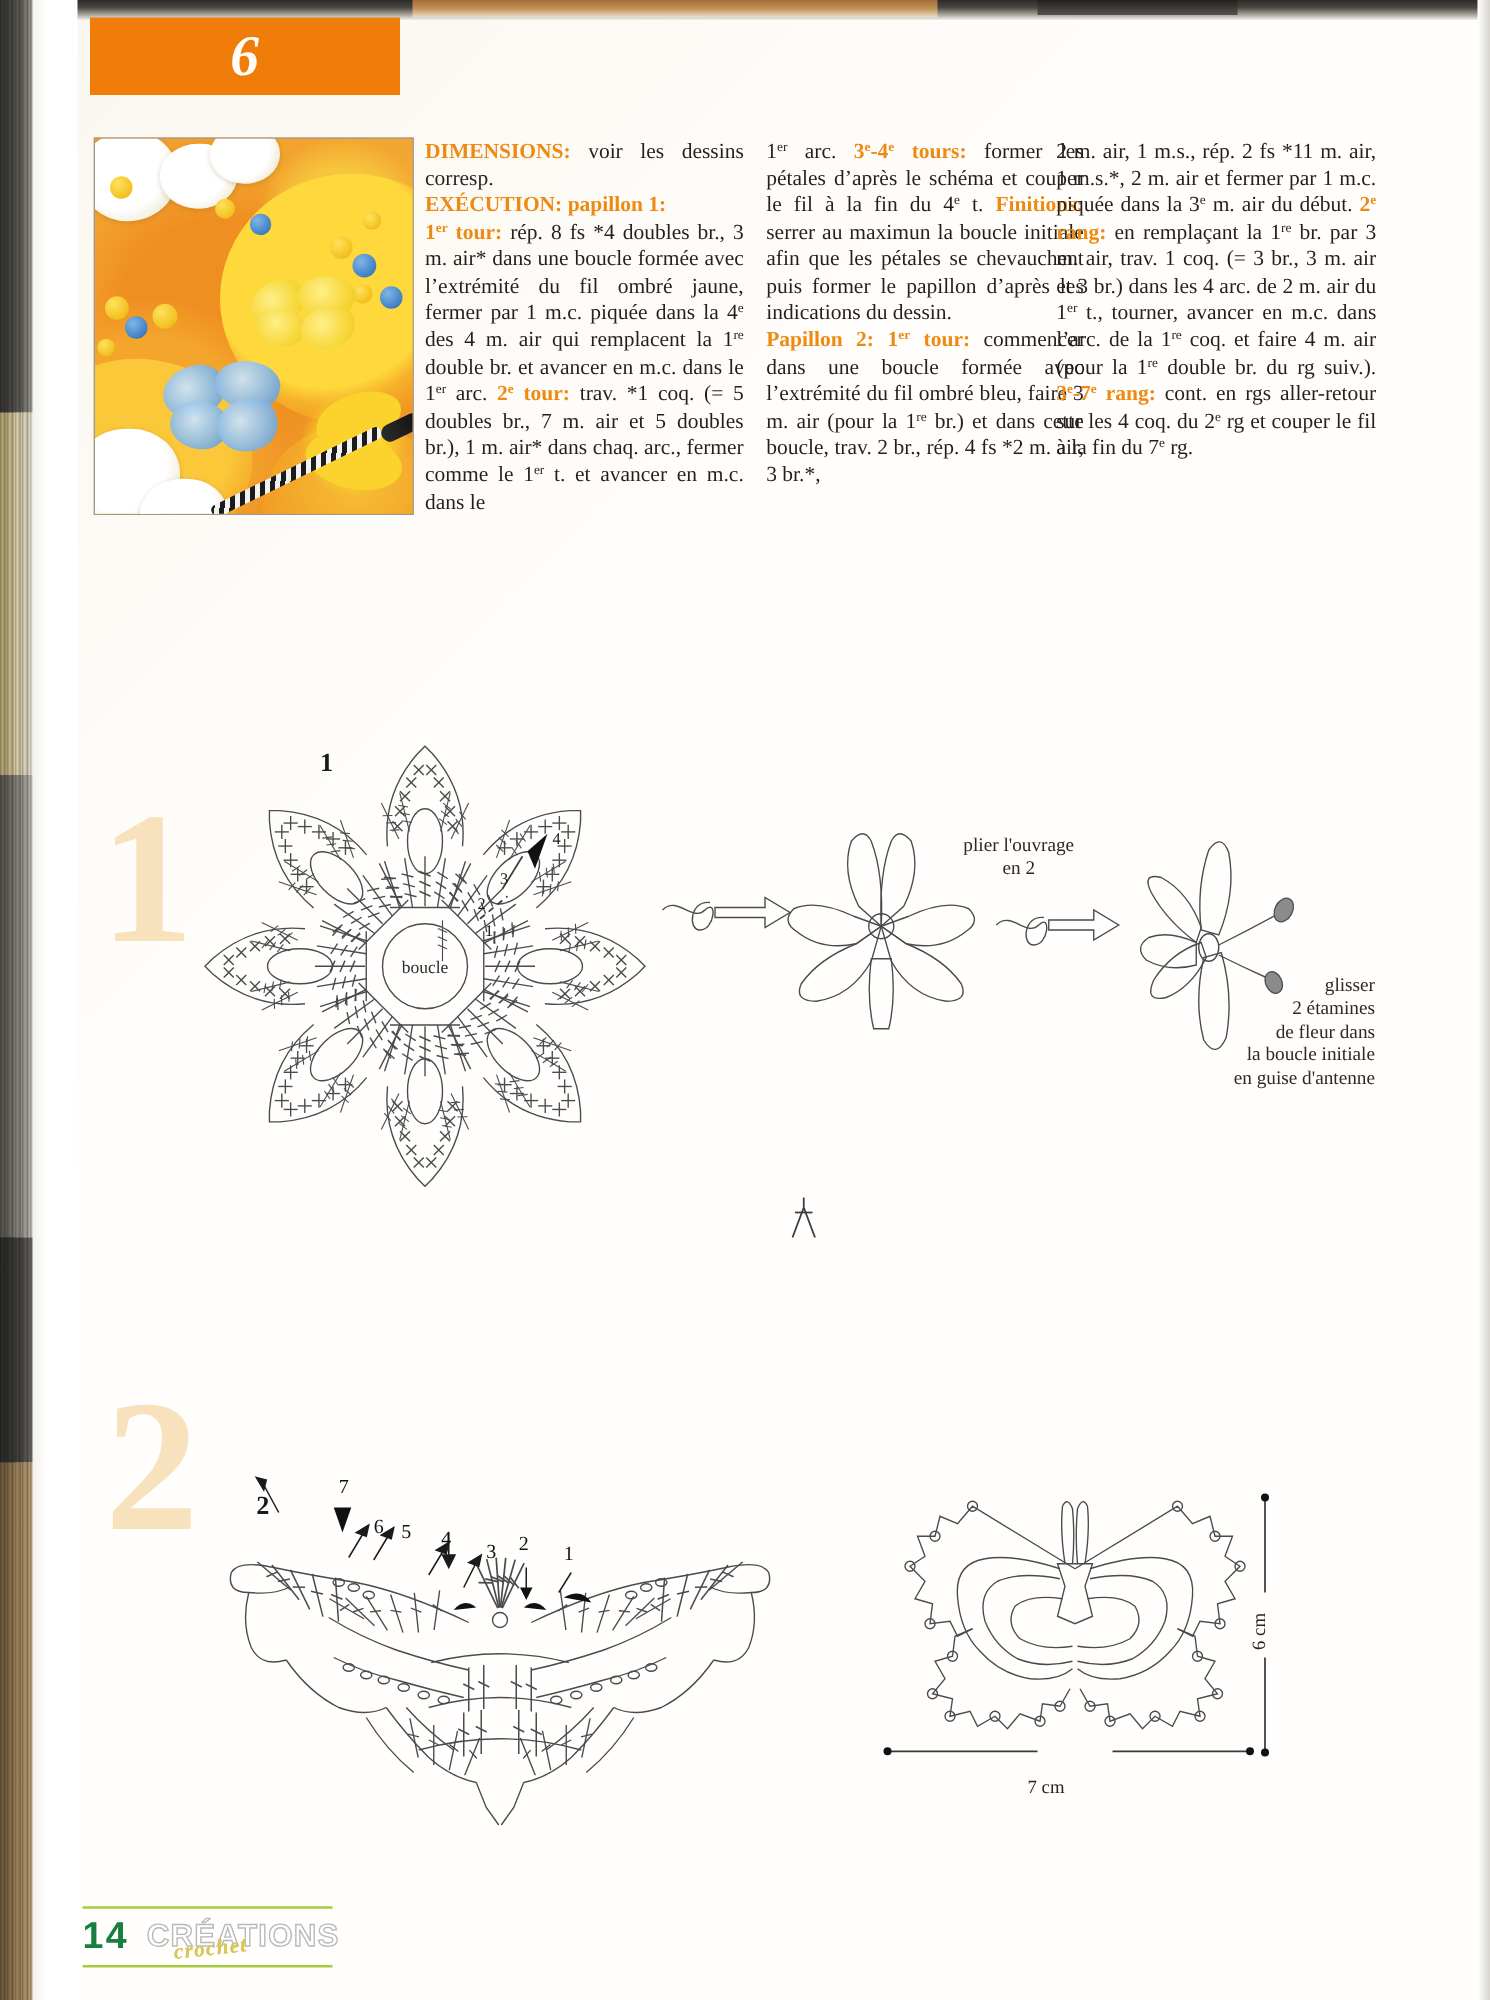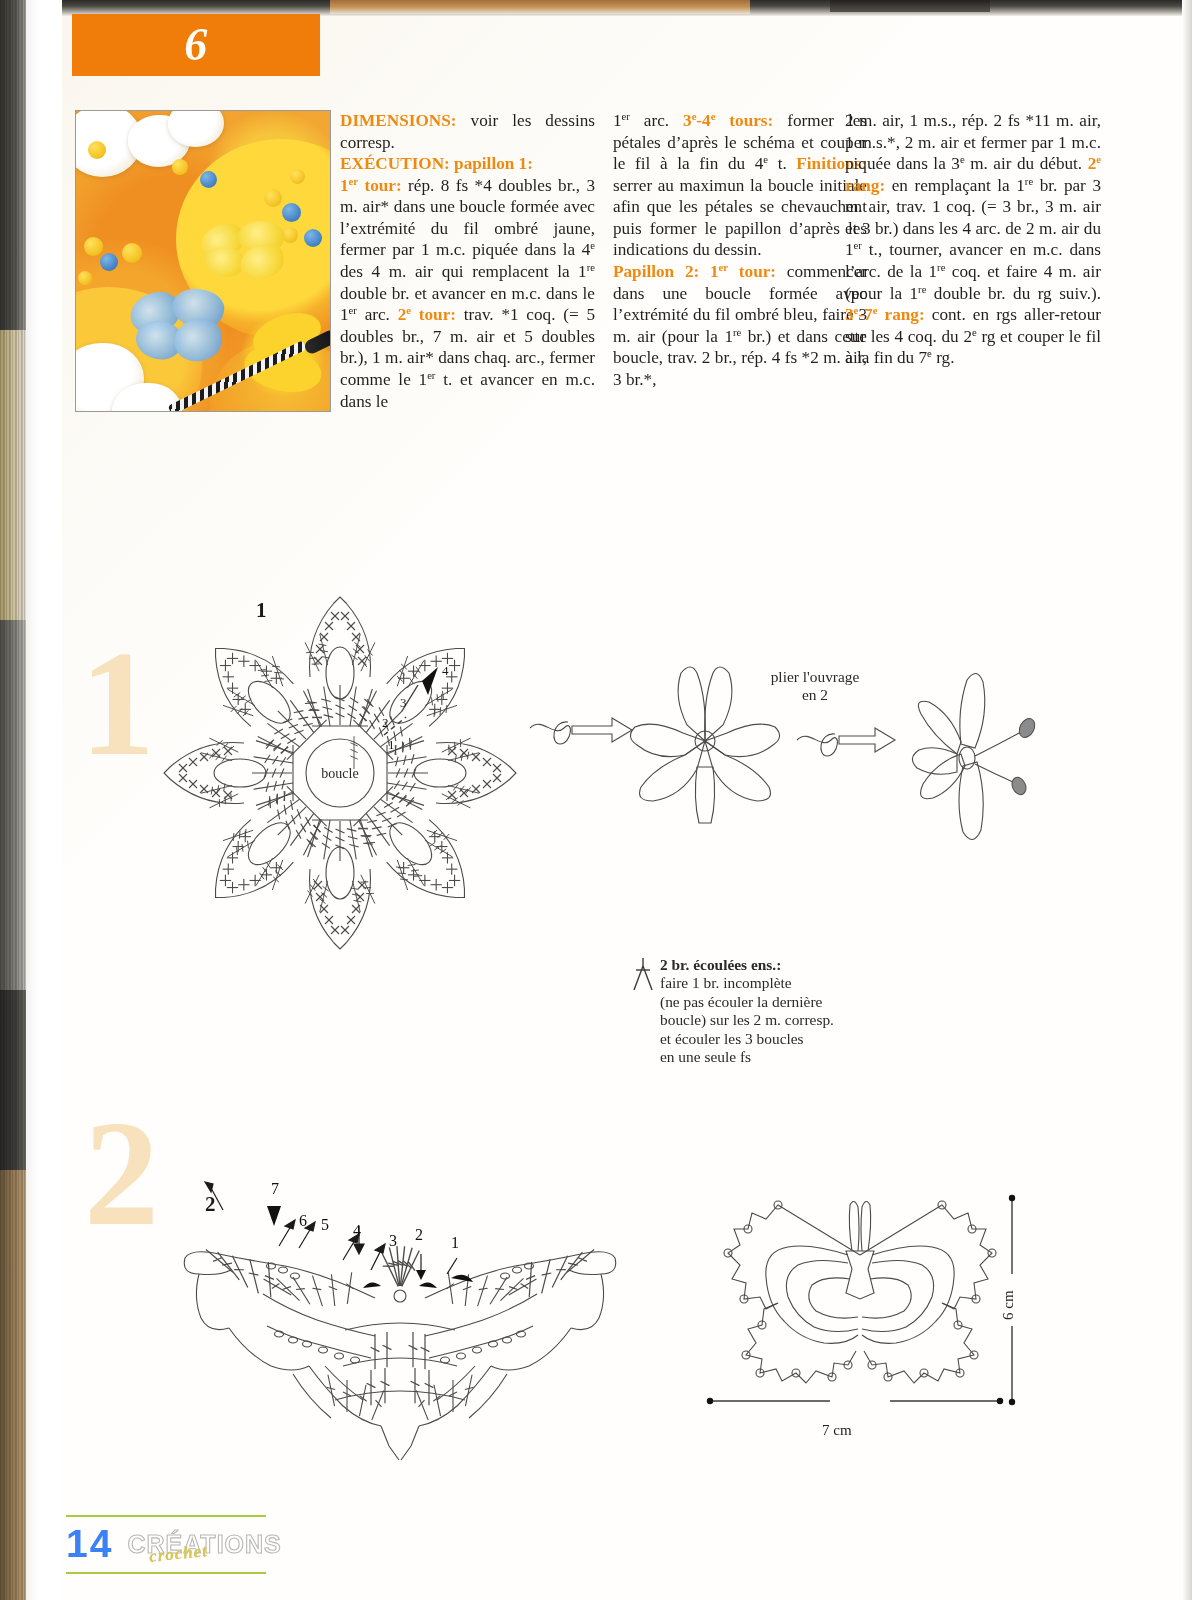--- a/index.html
+++ b/index.html
@@ -121,22 +121,22 @@
 
   svg{display:block;overflow:visible;}
   .stroke{fill:none;stroke:#4b4b4b;stroke-width:1.1;}
   .stroke2{fill:none;stroke:#3b3b3b;stroke-width:1.4;}
   .fillblk{fill:#111;stroke:none;}
 
   
   .footer{position:absolute;left:66px;bottom:26px;width:200px;}
   .footer .rule{height:2px;background:#a8cc3f;}
   .footer .inner{display:flex;align-items:center;gap:14px;padding:5px 0 6px 0;}
-  .footer .pg{font-family:"Liberation Sans",sans-serif;font-weight:700;font-size:39px;
-    color:#3b82f6;letter-spacing:2px;}
+  .footer .pg{font-family:"Liberation Sans",sans-serif;font-weight:700;font-size:30px;
+    color:#15803d;letter-spacing:2px;}
   .footer .logo{position:relative;font-family:"Liberation Sans",sans-serif;font-weight:700;
     font-size:25px;letter-spacing:1px;color:#ffffff;-webkit-text-stroke:1.1px #b9b9b9;
     text-shadow:0 0 0 #ccc;}
   .footer .logo .sub{position:absolute;left:22px;top:14px;font-family:"Liberation Serif",serif;
     font-style:italic;font-weight:700;font-size:17px;color:#d9c84a;-webkit-text-stroke:0;
     transform:rotate(-6deg);}
 </style>
 </head>
 <body>
 
@@ -783,35 +783,32 @@
     <path d="M 66 82 Q 62 48 72 18 Q 82 4 88 20 Q 94 52 80 86 Z" class="stroke"></path>
     <path d="M 66 92 Q 42 100 28 122 Q 20 140 38 136 Q 58 128 70 104 Z" class="stroke"></path>
     <path d="M 68 104 Q 60 140 68 170 Q 78 186 86 168 Q 92 134 82 100 Z" class="stroke"></path>
     <ellipse cx="72" cy="96" rx="8" ry="11" class="stroke"></ellipse>
     <path d="M 80 94 Q 104 82 126 70" class="stroke"></path>
     <ellipse cx="132" cy="66" rx="7" ry="10" transform="rotate(28 132 66)" fill="#8b8b8b" stroke="#4b4b4b"></ellipse>
     <path d="M 80 102 Q 100 112 118 120" class="stroke"></path>
     <ellipse cx="124" cy="124" rx="6.5" ry="9" transform="rotate(-24 124 124)" fill="#8b8b8b" stroke="#4b4b4b"></ellipse>
   </svg>
 
+  <div class="cap right" style="left:900px;top:780px;width:200px;white-space:pre-line;">glisser
+2 étamines
+de fleur dans
+la boucle initiale
+en guise d'antenne</div>
 
   <svg style="position:absolute;left:630px;top:958px;" width="26" height="34" viewBox="0 0 26 34">
     <line x1="4" y1="32" x2="13" y2="8" class="stroke2"></line>
     <line x1="22" y1="32" x2="13" y2="8" class="stroke2"></line>
     <line x1="13" y1="8" x2="13" y2="0" class="stroke2"></line>
     <line x1="6" y1="12" x2="20" y2="12" class="stroke2"></line>
   </svg>
-  <div class="cap" style="left:660px;top:956px;width:240px;">
-    <div class="keytitle">2 br. écoulées ens.:</div>
-    <div>faire 1 br. incomplète</div>
-    <div>(ne pas écouler la dernière</div>
-    <div>boucle) sur les 2 m. corresp.</div>
-    <div>et écouler les 3 boucles</div>
-    <div>en une seule fs</div>
-  </div>
 
   <div class="stepnum sn2">2</div>
   <div class="diaglabel" style="left:205px;top:1192px;">2</div>
 
   <svg style="position:absolute;left:175px;top:1178px;" width="450" height="310" viewBox="0 0 450 310">
     <defs>
       <g id="b2">
           <line x1="0" y1="0" x2="0" y2="32" class="stroke"></line>
           <line x1="-4" y1="12" x2="4" y2="16" class="stroke"></line>
         </g>

